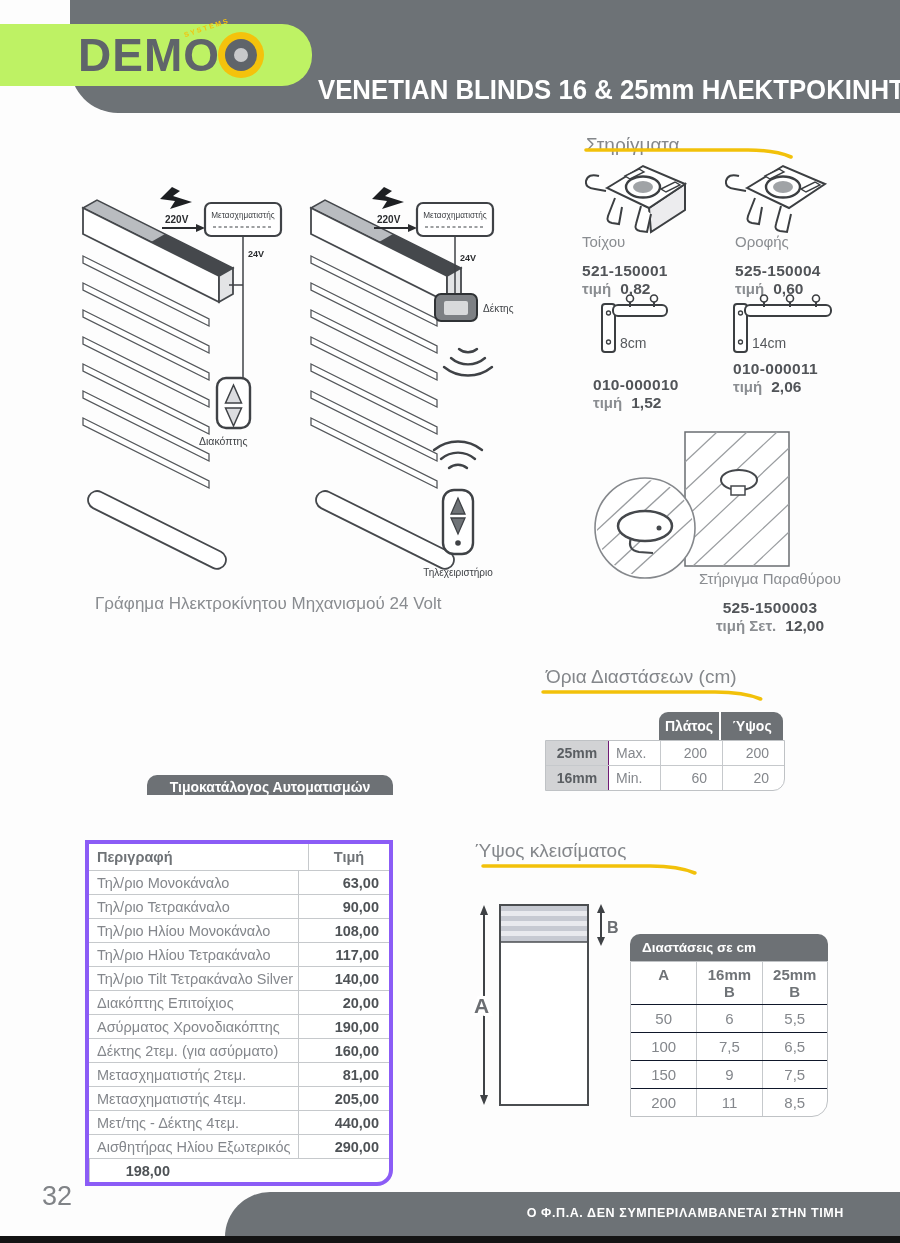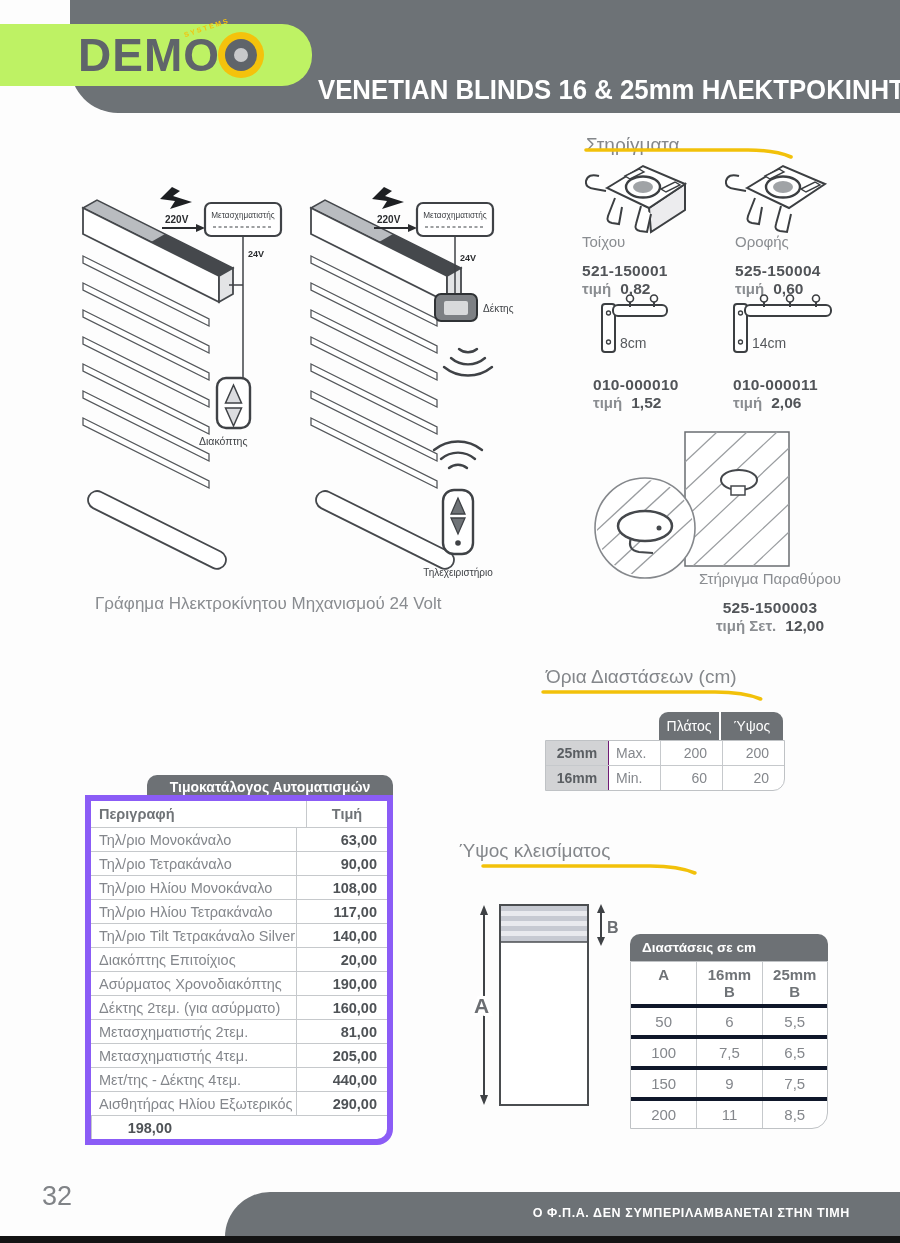--- a/index.html
+++ b/index.html
@@ -23,58 +23,58 @@
 
   
   .sup-name{color:#8a8d91;font-size:15px;line-height:17px;}
   .sup-code{color:#515458;font-weight:bold;font-size:15.5px;line-height:18px;letter-spacing:.3px;margin-top:12px;}
   .sup-price{color:#8a8d91;font-size:15px;line-height:18px;font-weight:bold;}
   .sup-price b{color:#515458;margin-left:9px;font-size:15.5px;}
 
   
   .ptable{position:absolute;left:85px;top:775px;width:308px;font-size:14.5px;}
   .pt-title{margin-left:62px;height:20px;background:#6d7175;color:#fff;font-weight:bold;text-align:center;line-height:25px;border-radius:10px 10px 0 0;font-size:14px;}
-  .pt-body{border:6px solid #8b5cf6;border-radius:0 0 16px 0;overflow:hidden;background:#fff;}
+  .pt-body{border:4px solid #8b5cf6;border-radius:0 0 16px 0;overflow:hidden;background:#fff;margin-top:45px;}
   .pt-row{display:flex;border-top:1px solid #c6c9cc;height:23px;align-items:stretch;}
   .pt-row:first-child{border-top:none;}
   .pt-desc{flex:1;padding-left:8px;color:#84878c;display:flex;align-items:center;}
   .pt-price{width:80px;border-left:1px solid #c6c9cc;font-weight:bold;color:#4e5256;display:flex;align-items:center;justify-content:flex-end;padding-right:10px;}
   .pt-head .pt-desc{font-weight:bold;color:#6f7377;}
   .pt-head .pt-price{justify-content:center;color:#6f7377;padding-right:0;}
   .pt-head{height:26px;}
 
   
   .ltable{position:absolute;left:545px;top:712px;font-size:14px;}
   .lt-head{display:flex;margin-left:114px;}
-  .lt-head div{width:62px;height:28px;background:#6d7175;color:#fff;font-weight:normal;text-align:center;line-height:28px;box-sizing:border-box;}
+  .lt-head div{width:62px;height:28px;background:#6d7175;color:#fff;font-weight:bold;text-align:center;line-height:28px;box-sizing:border-box;}
   .lt-head div:first-child{border-radius:9px 0 0 0;border-right:2px solid #fff;}
   .lt-head div:last-child{border-radius:0 9px 0 0;}
   .lt-body{border:1px solid #bfc2c5;background:#fff;border-radius:0 0 12px 0;width:238px;}
   .lt-row{display:flex;height:24px;line-height:24px;}
   .lt-row + .lt-row{border-top:1px solid #c6c9cc;}
   .lt-size{width:62px;background:#d2d3d5;font-weight:bold;color:#5a5e62;text-align:center;box-sizing:border-box;}
   .lt-bound{width:52px;padding-left:7px;color:#84878c;box-sizing:border-box;border-left:1px solid #701a75;}
   .lt-num{width:62px;text-align:right;padding-right:15px;color:#84878c;border-left:1px solid #c6c9cc;box-sizing:border-box;}
 
   
   .ctable{position:absolute;left:630px;top:934px;width:198px;font-size:15px;}
   .ct-title{height:27px;background:#6d7175;color:#fff;font-weight:bold;font-size:13.5px;line-height:27px;padding-left:12px;border-radius:10px 10px 0 0;}
   .ct-body{border:1px solid #bfc2c5;background:#fff;border-radius:0 0 16px 0;overflow:hidden;}
   .ct-row{display:flex;}
-  .ct-row + .ct-row{border-top:4px solid #0f172a;align-items:flex-end;}
+  .ct-row + .ct-row{border-top:1px solid #0f172a;align-items:flex-end;}
   .ct-row div{width:65.3px;text-align:center;color:#84878c;height:27px;line-height:27px;box-sizing:border-box;}
   .ct-row div + div{border-left:1px solid #c6c9cc;}
   .ct-head div{font-weight:bold;color:#6f7377;height:auto;line-height:1.1;padding:5px 0 4px 0;}
 
   .caption{position:absolute;left:95px;top:594px;color:#898c90;font-size:17px;}
 
   
   .page-num{position:absolute;left:42px;top:1181px;color:#808387;font-size:27px;}
   .foot-band{position:absolute;left:225px;top:1192px;width:675px;height:45px;background:#6d7276;border-top-left-radius:46px;}
-  .foot-note{position:absolute;right:50px;top:14px;color:#fff;font-weight:bold;font-size:12.5px;letter-spacing:.6px;white-space:nowrap;}
+  .foot-note{position:absolute;right:56px;top:14px;color:#fff;font-weight:bold;font-size:12.5px;letter-spacing:.6px;white-space:nowrap;}
   .black-strip{position:absolute;left:0;top:1236px;width:900px;height:7px;background:#141414;}
 
   svg text{font-family:"Liberation Sans", sans-serif;}
 </style>
 </head>
 <body>
 
 <div id="page">
 
   <div class="band"></div>
@@ -220,21 +220,21 @@
       <line x1="62" y1="8" x2="62" y2="13" stroke="#3c3f42" stroke-width="2"></line>
     <circle cx="88" cy="4.5" r="3.5" fill="#ffffff" stroke="#3c3f42" stroke-width="1.6"></circle>
       <line x1="88" y1="8" x2="88" y2="13" stroke="#3c3f42" stroke-width="2"></line>
     <text x="24" y="54" font-size="14" fill="#55585c">14cm</text>
   </svg>
 
   <div class="abs" style="left:593px;top:364px">
     <div class="sup-code">010-000010</div>
     <div class="sup-price"><span>τιμή</span><b>1,52</b></div>
   </div>
-  <div class="abs" style="left:733px;top:364px">
+  <div class="abs" style="left:733px;top:348px">
     <div class="sup-code">010-000011</div>
     <div class="sup-price"><span>τιμή</span><b>2,06</b></div>
   </div>
 
   <svg class="abs" style="left:593px;top:428px" width="300" height="170" viewBox="0 0 300 170">
     <defs>
         <clipPath id="mag">
           <circle cx="52" cy="100" r="48"></circle>
         </clipPath>
       </defs>
@@ -349,21 +349,21 @@
       <div class="pt-row">
           <div class="pt-desc">Αισθητήρας Ηλίου Εξωτερικός</div>
           <div class="pt-price">290,00</div>
         </div>
       <div class="pt-row">
           <div class="pt-price">198,00</div>
         </div>
     </div>
   </div>
 
-  <div class="abs sec-title" style="left:459px;top:840px">Ύψος κλεισίματος</div>
+  <div class="abs sec-title" style="left:475px;top:840px">Ύψος κλεισίματος</div>
   <svg class="abs swoosh" style="left:480px;top:862px" width="222" height="14" viewBox="0 0 215 14" preserveAspectRatio="none">
       <path d="M3 4 H165 Q192 4 208 11"></path>
     </svg>
 
   <svg class="abs" style="left:470px;top:893px" width="150" height="228" viewBox="0 0 150 228">
     <rect x="30" y="12" width="88" height="200" fill="#ffffff" stroke="#4a4d50" stroke-width="2"></rect>
     <g>
       <rect x="31" y="13" width="86" height="5" fill="#c7cad2"></rect>
         <rect x="31" y="18" width="86" height="5" fill="#e9eaee"></rect>
       <rect x="31" y="23" width="86" height="5" fill="#c7cad2"></rect>

